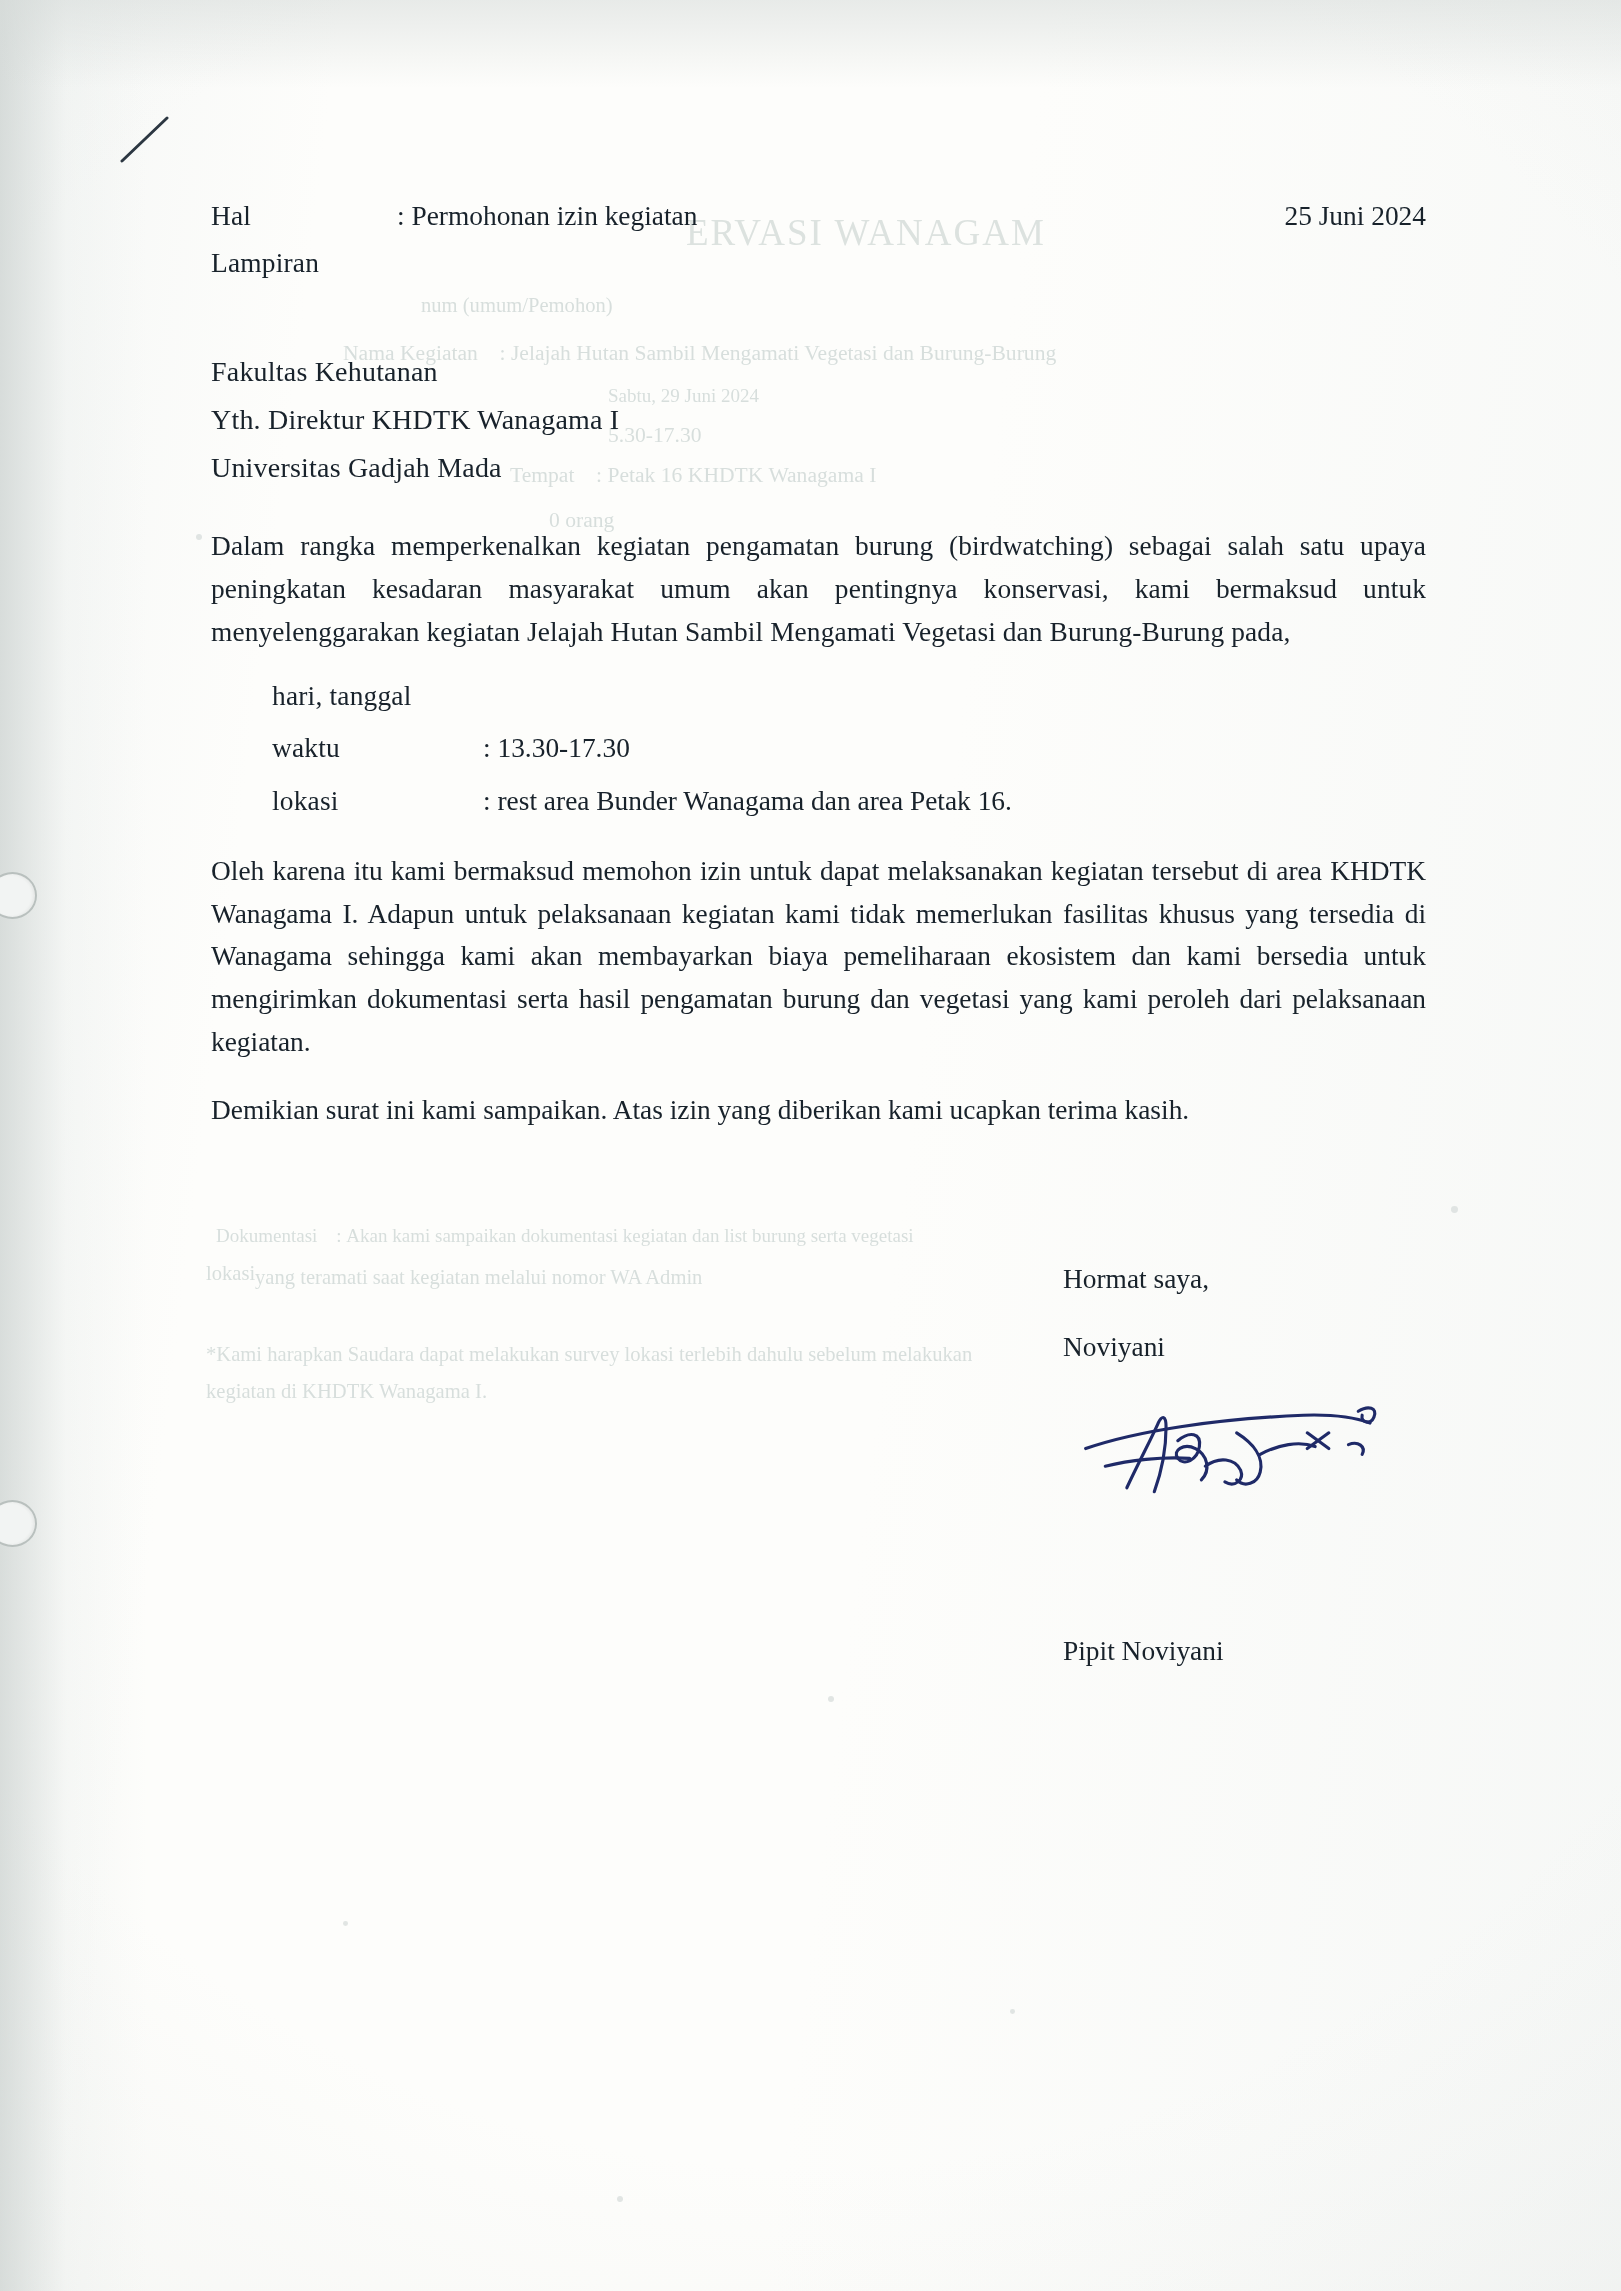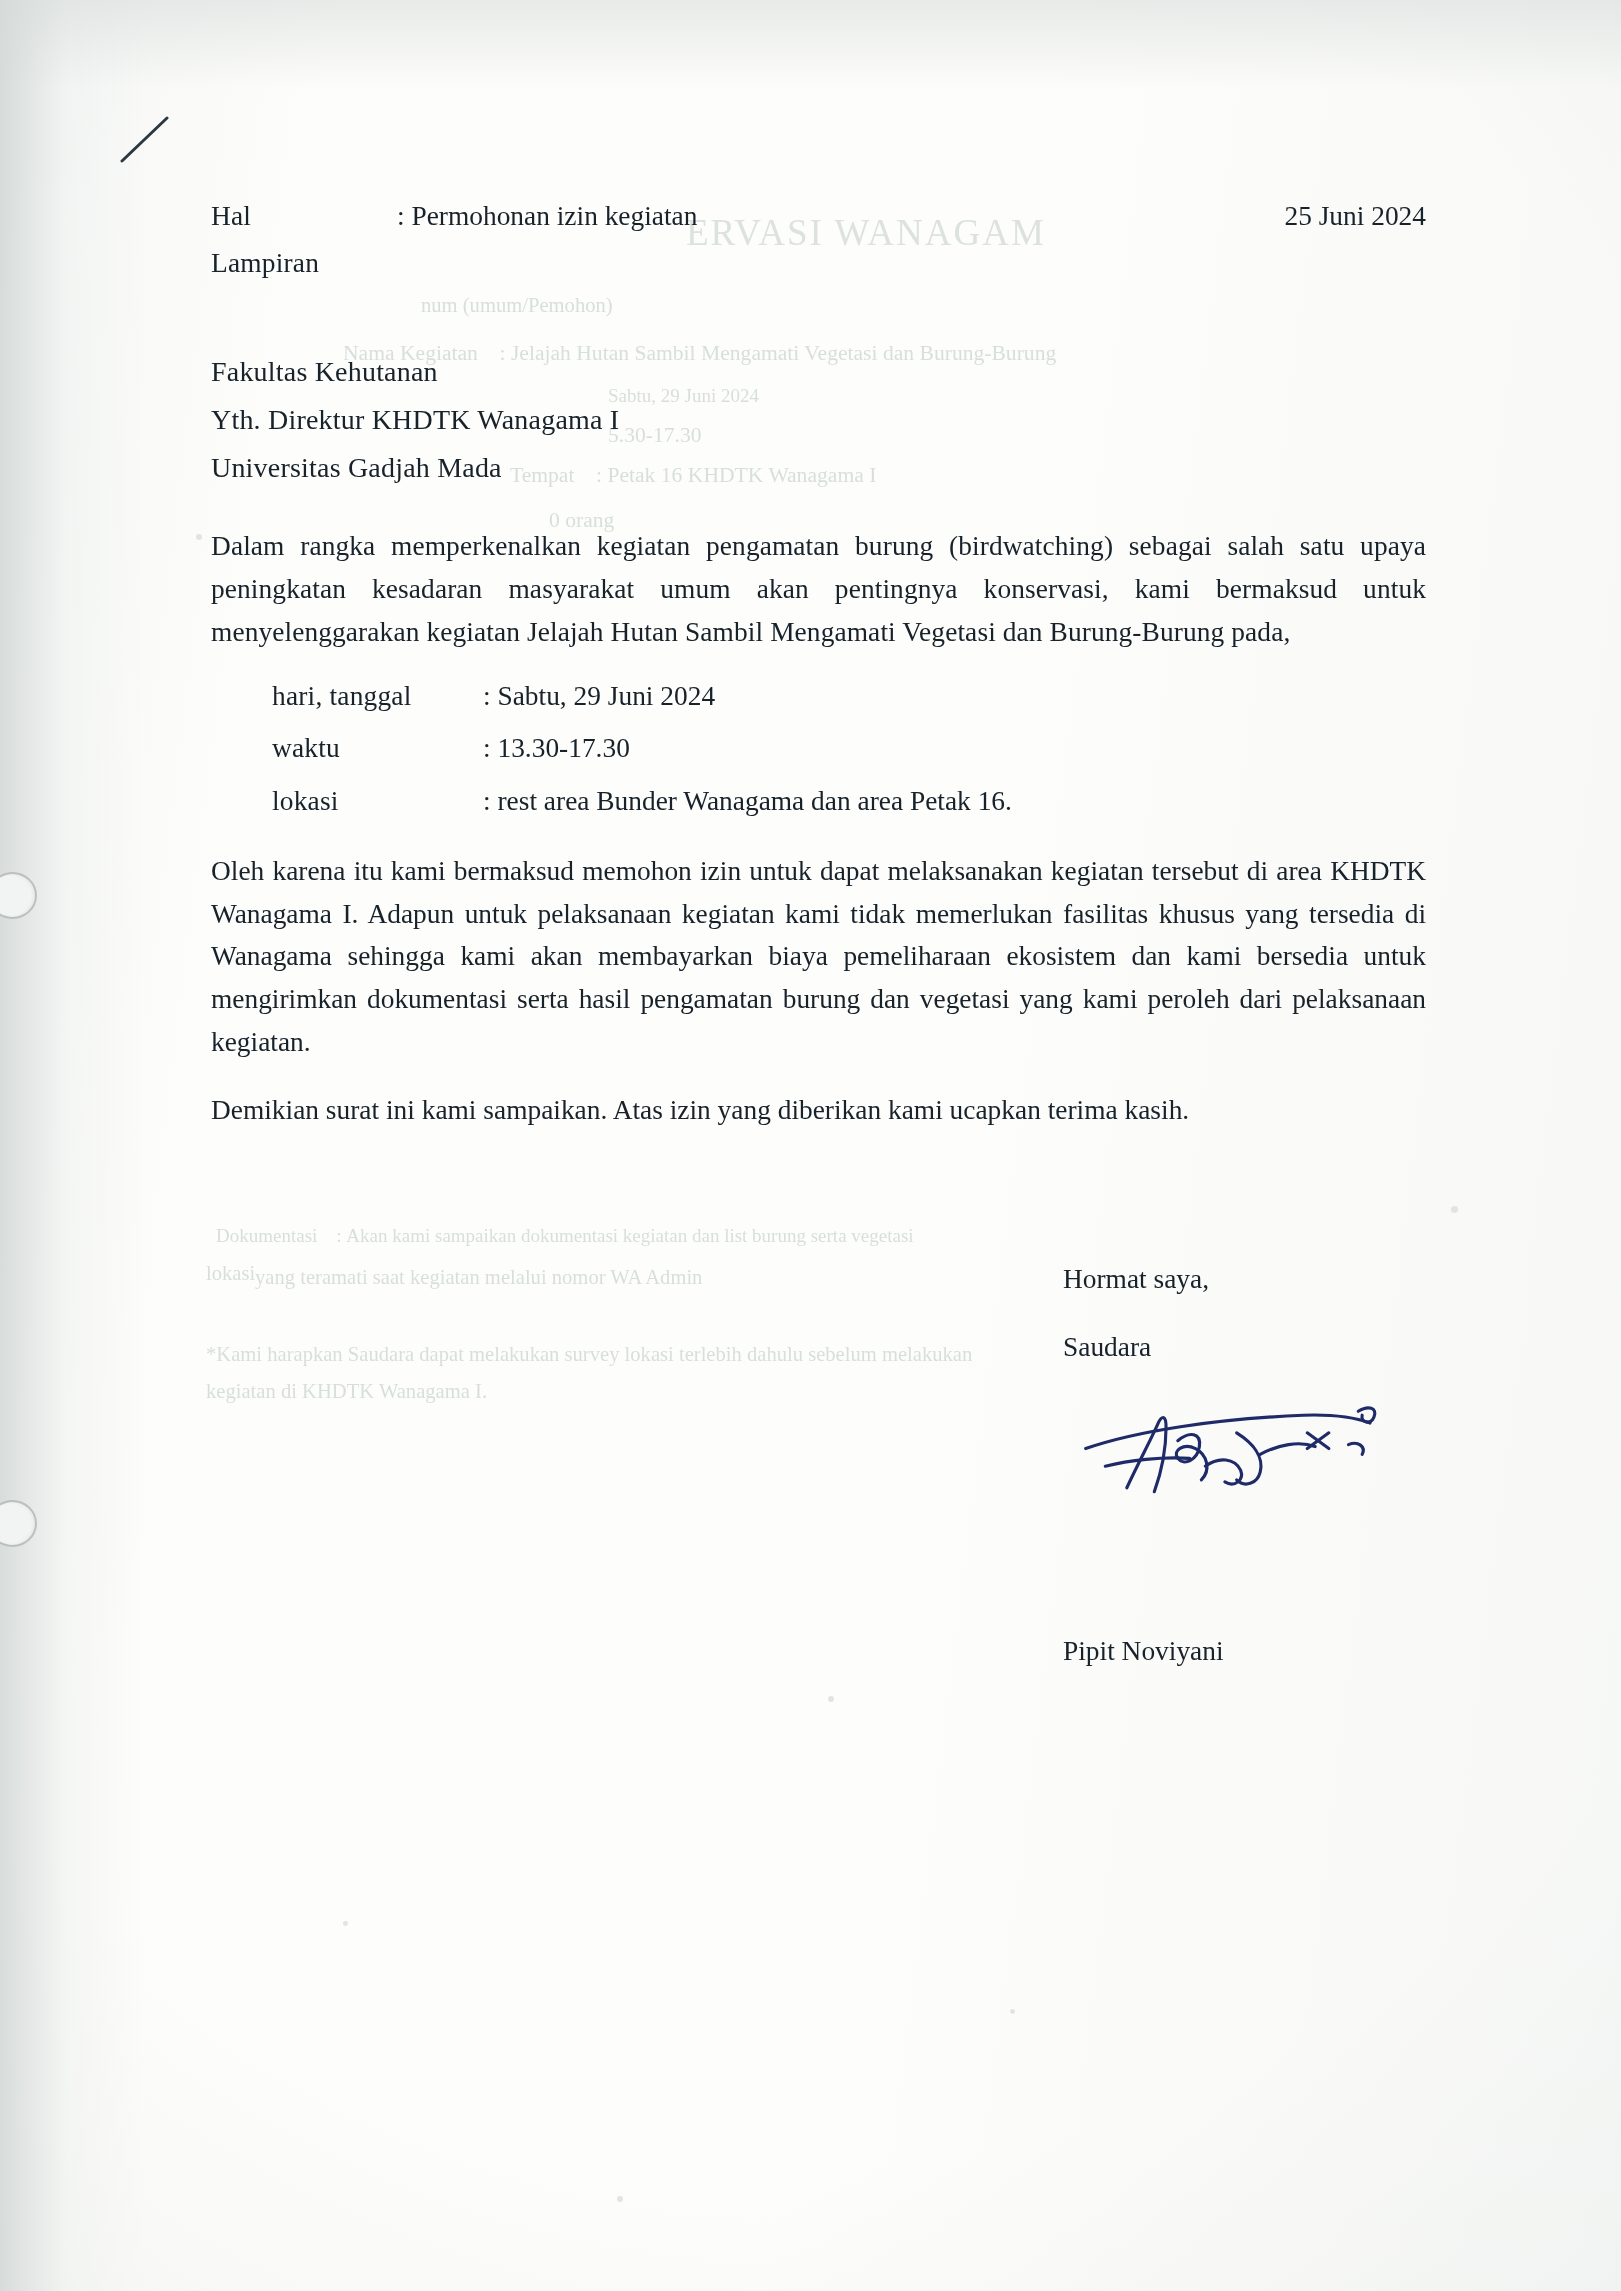--- a/index.html
+++ b/index.html
@@ -245,40 +245,39 @@
       <div>Fakultas Kehutanan</div>
       <div>Yth. Direktur KHDTK Wanagama I</div>
       <div>Universitas Gadjah Mada</div>
     </div>
 
     <div class="para">Dalam rangka memperkenalkan kegiatan pengamatan burung (birdwatching) sebagai salah satu upaya peningkatan kesadaran masyarakat umum akan pentingnya konservasi, kami bermaksud untuk menyelenggarakan kegiatan Jelajah Hutan Sambil Mengamati Vegetasi dan Burung-Burung pada,</div>
 
     <div class="details">
       <div class="row">
         <div class="lbl">hari, tanggal</div>
-        <div class="val">: Sabtu, 29 Juni 2024</div>
       </div>
       <div class="row">
         <div class="lbl">waktu</div>
         <div class="val">: 13.30-17.30</div>
       </div>
       <div class="row">
         <div class="lbl">lokasi</div>
         <div class="val">: rest area Bunder Wanagama dan area Petak 16.</div>
       </div>
     </div>
 
     <div class="closing">Oleh karena itu kami bermaksud memohon izin untuk dapat melaksanakan kegiatan tersebut di area KHDTK Wanagama I. Adapun untuk pelaksanaan kegiatan kami tidak memerlukan fasilitas khusus yang tersedia di Wanagama sehingga kami akan membayarkan biaya pemeliharaan ekosistem dan kami bersedia untuk mengirimkan dokumentasi serta hasil pengamatan burung dan vegetasi yang kami peroleh dari pelaksanaan kegiatan.</div>
 
     <div class="thanks">Demikian surat ini kami sampaikan. Atas izin yang diberikan kami ucapkan terima kasih.</div>
   </div>
 
   <div class="sign-block">
     <div class="l">Hormat saya,</div>
-    <div class="l">Saudara</div>
+    <div class="l">Noviyani</div>
   </div>
 
   <svg class="signature" viewBox="0 0 360 160">
     <g stroke="#1f2a68" fill="none" stroke-width="3.2" stroke-linecap="round">
       <path d="M18 78 C70 60, 150 48, 240 44 C270 43, 292 46, 308 52"></path>
       <path d="M296 40 C306 34, 316 36, 312 46 C309 54, 298 52, 300 44"></path>
       <path d="M60 118 C72 92, 84 70, 92 52 C96 44, 100 44, 100 56 C100 78, 96 100, 88 122"></path>
       <path d="M38 96 C62 90, 96 86, 124 88"></path>
       <path d="M112 70 C124 60, 136 62, 134 76 C132 90, 118 96, 112 88 C106 80, 118 72, 130 78 C142 84, 146 100, 136 110"></path>
       <path d="M140 96 C154 86, 170 88, 176 100 C180 110, 170 118, 160 112"></path>

